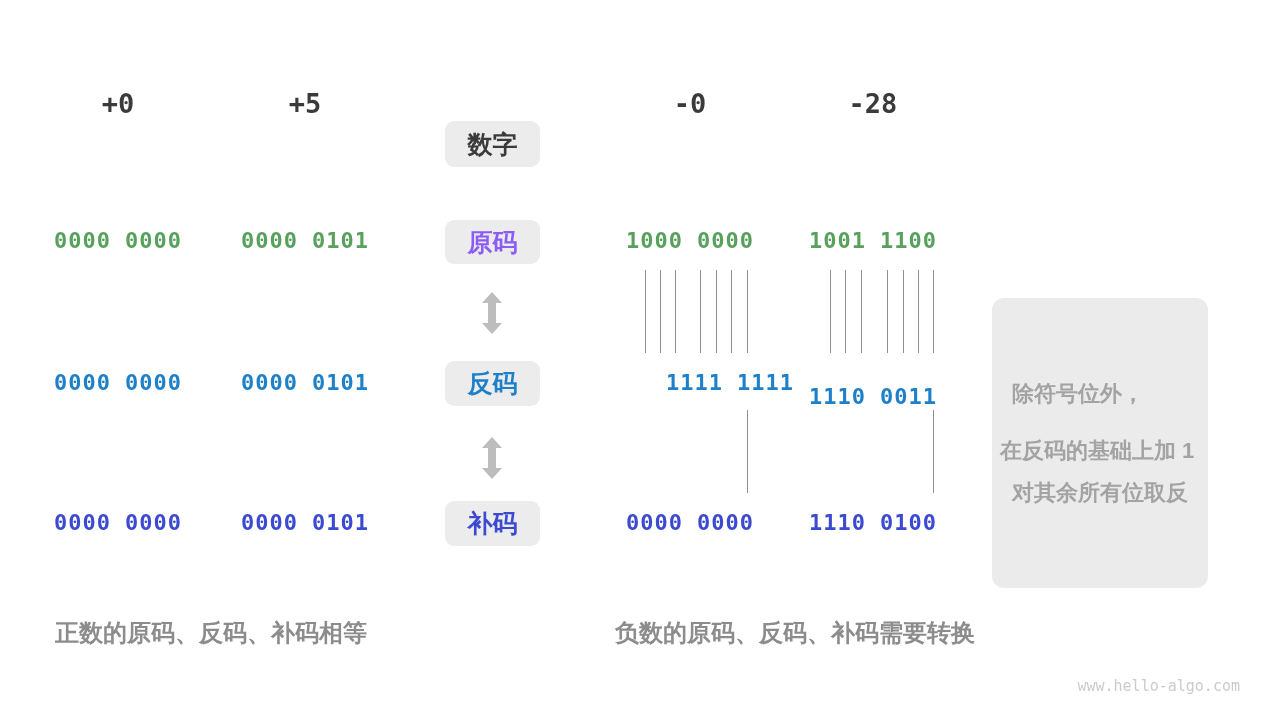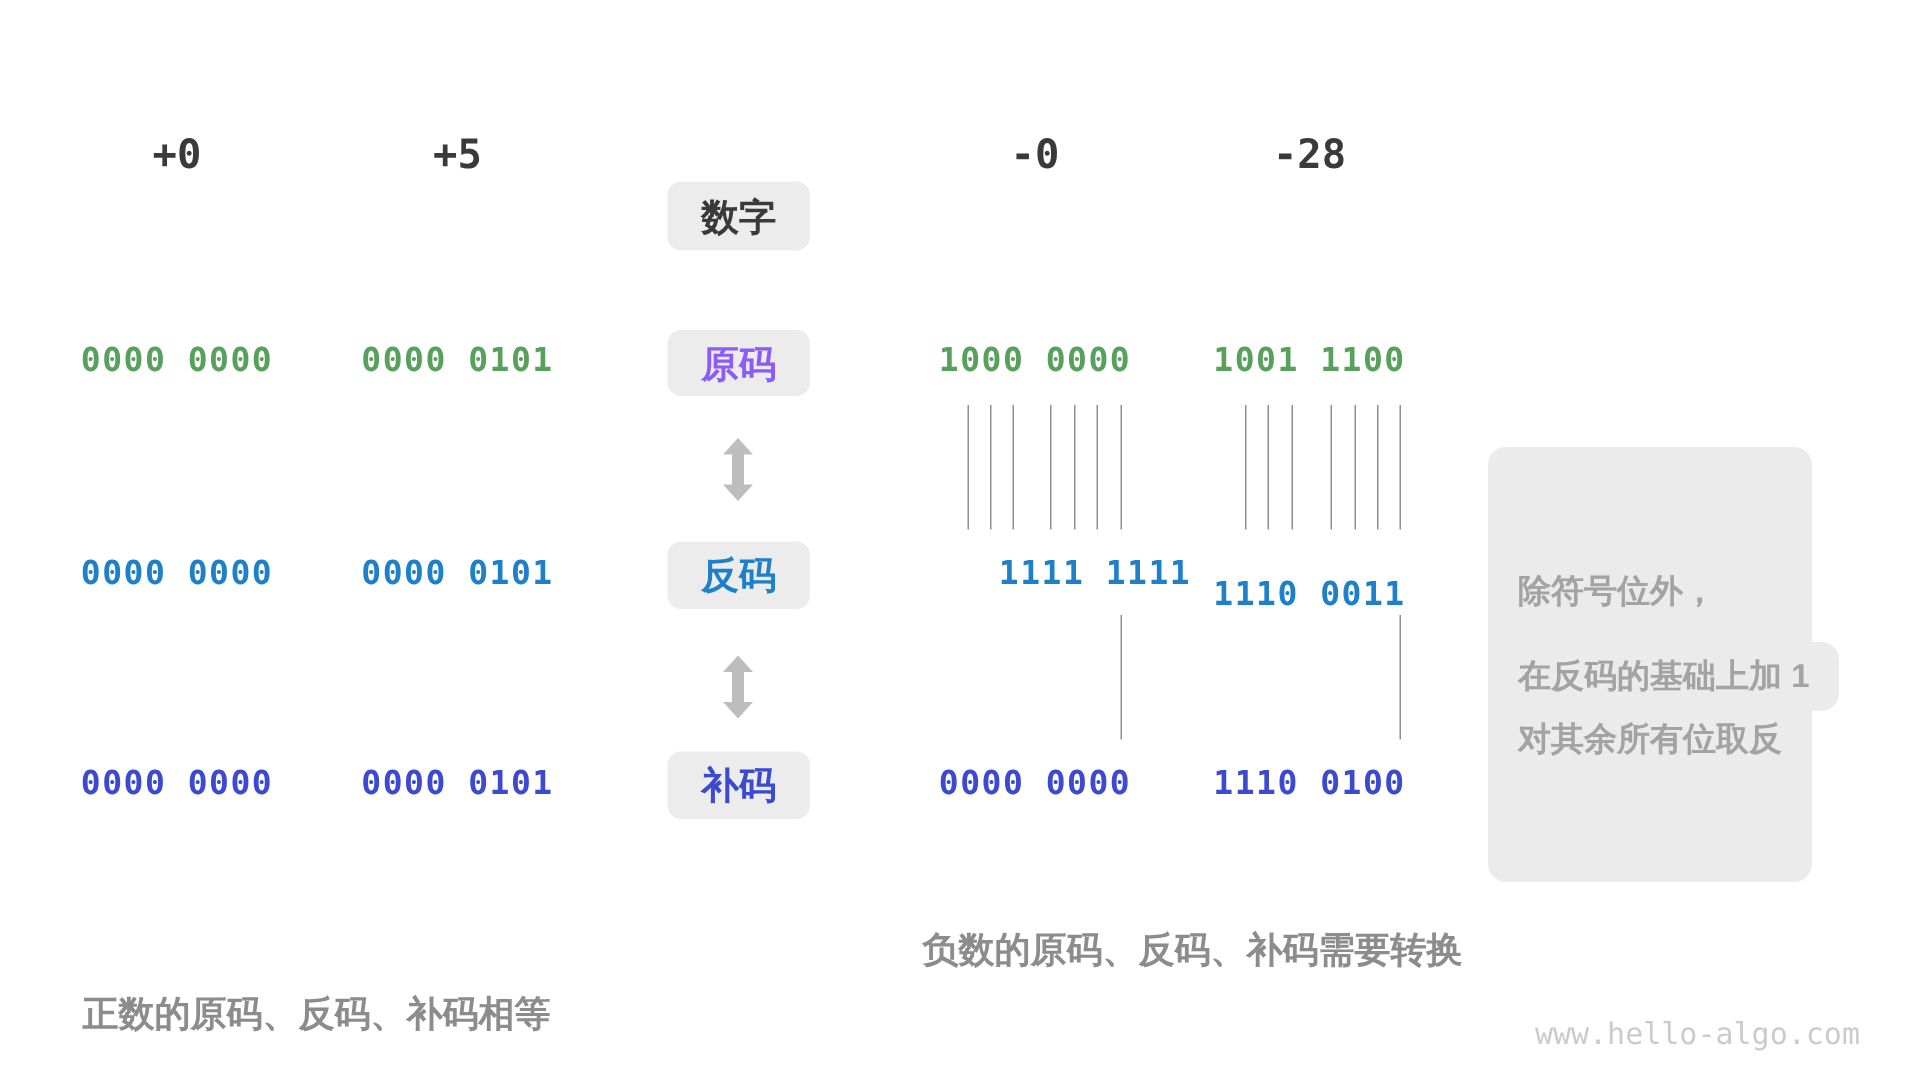--- a/index.html
+++ b/index.html
@@ -27,21 +27,21 @@
   .arrow{position:absolute;left:481px;width:22px;height:42px;}
   .note{
     position:absolute;left:992px;background:#ebebeb;border-radius:12px;
     font-size:22px;font-weight:bold;color:#a3a3a3;line-height:33px;
     padding:13px 20px;white-space:pre;
   }
   .caption{
     position:absolute;top:617px;font-size:24px;font-weight:bold;color:#8c8c8c;white-space:pre;
   }
   .watermark{
-    position:absolute;top:677px;right:40px;font-size:20px;color:#cbcbcb;
+    position:absolute;top:677px;right:40px;font-size:15px;color:#cbcbcb;
     font-family:"DejaVu Sans Mono","Liberation Mono",monospace;white-space:pre;
   }
 </style>
 </head>
 <body>
 
 <div class="canvas">
 
   <div class="num-label" style="left:118px;top:88px;">+0</div>
   <div class="num-label" style="left:305px;top:88px;">+5</div>
@@ -91,20 +91,20 @@
   <div class="binary" style="left: 118px; top: 510px; color: rgb(59, 74, 209);">0000 0000</div>
   <div class="binary" style="left: 305px; top: 510px; color: rgb(59, 74, 209);">0000 0101</div>
   <div class="pill" style="top: 501px; height: 45px; color: rgb(59, 74, 209);">补码</div>
   <div class="binary" style="left: 690px; top: 510px; color: rgb(59, 74, 209);">0000 0000</div>
   <div class="binary" style="left: 873px; top: 510px; color: rgb(59, 74, 209);">1110 0100</div>
 
   <div class="note" style="top:266px;margin-top:32px;">
     <div>除符号位外，</div>
     <div>对其余所有位取反</div>
   </div>
-  <div class="note" style="top:428px;line-height:24px;padding:11px 20px;">在反码的基础上加 1</div>
+  <div class="note" style="top:428px;line-height:24px;padding:11px 8px;">在反码的基础上加 1</div>
 
-  <div class="caption" style="left:55px;margin-top:43px;">正数的原码、反码、补码相等</div>
+  <div class="caption" style="left:55px;">正数的原码、反码、补码相等</div>
   <div class="caption" style="left:615px;">负数的原码、反码、补码需要转换</div>
 
   <div class="watermark">www.hello-algo.com</div>
 
 </div>
 
 </body></html>

